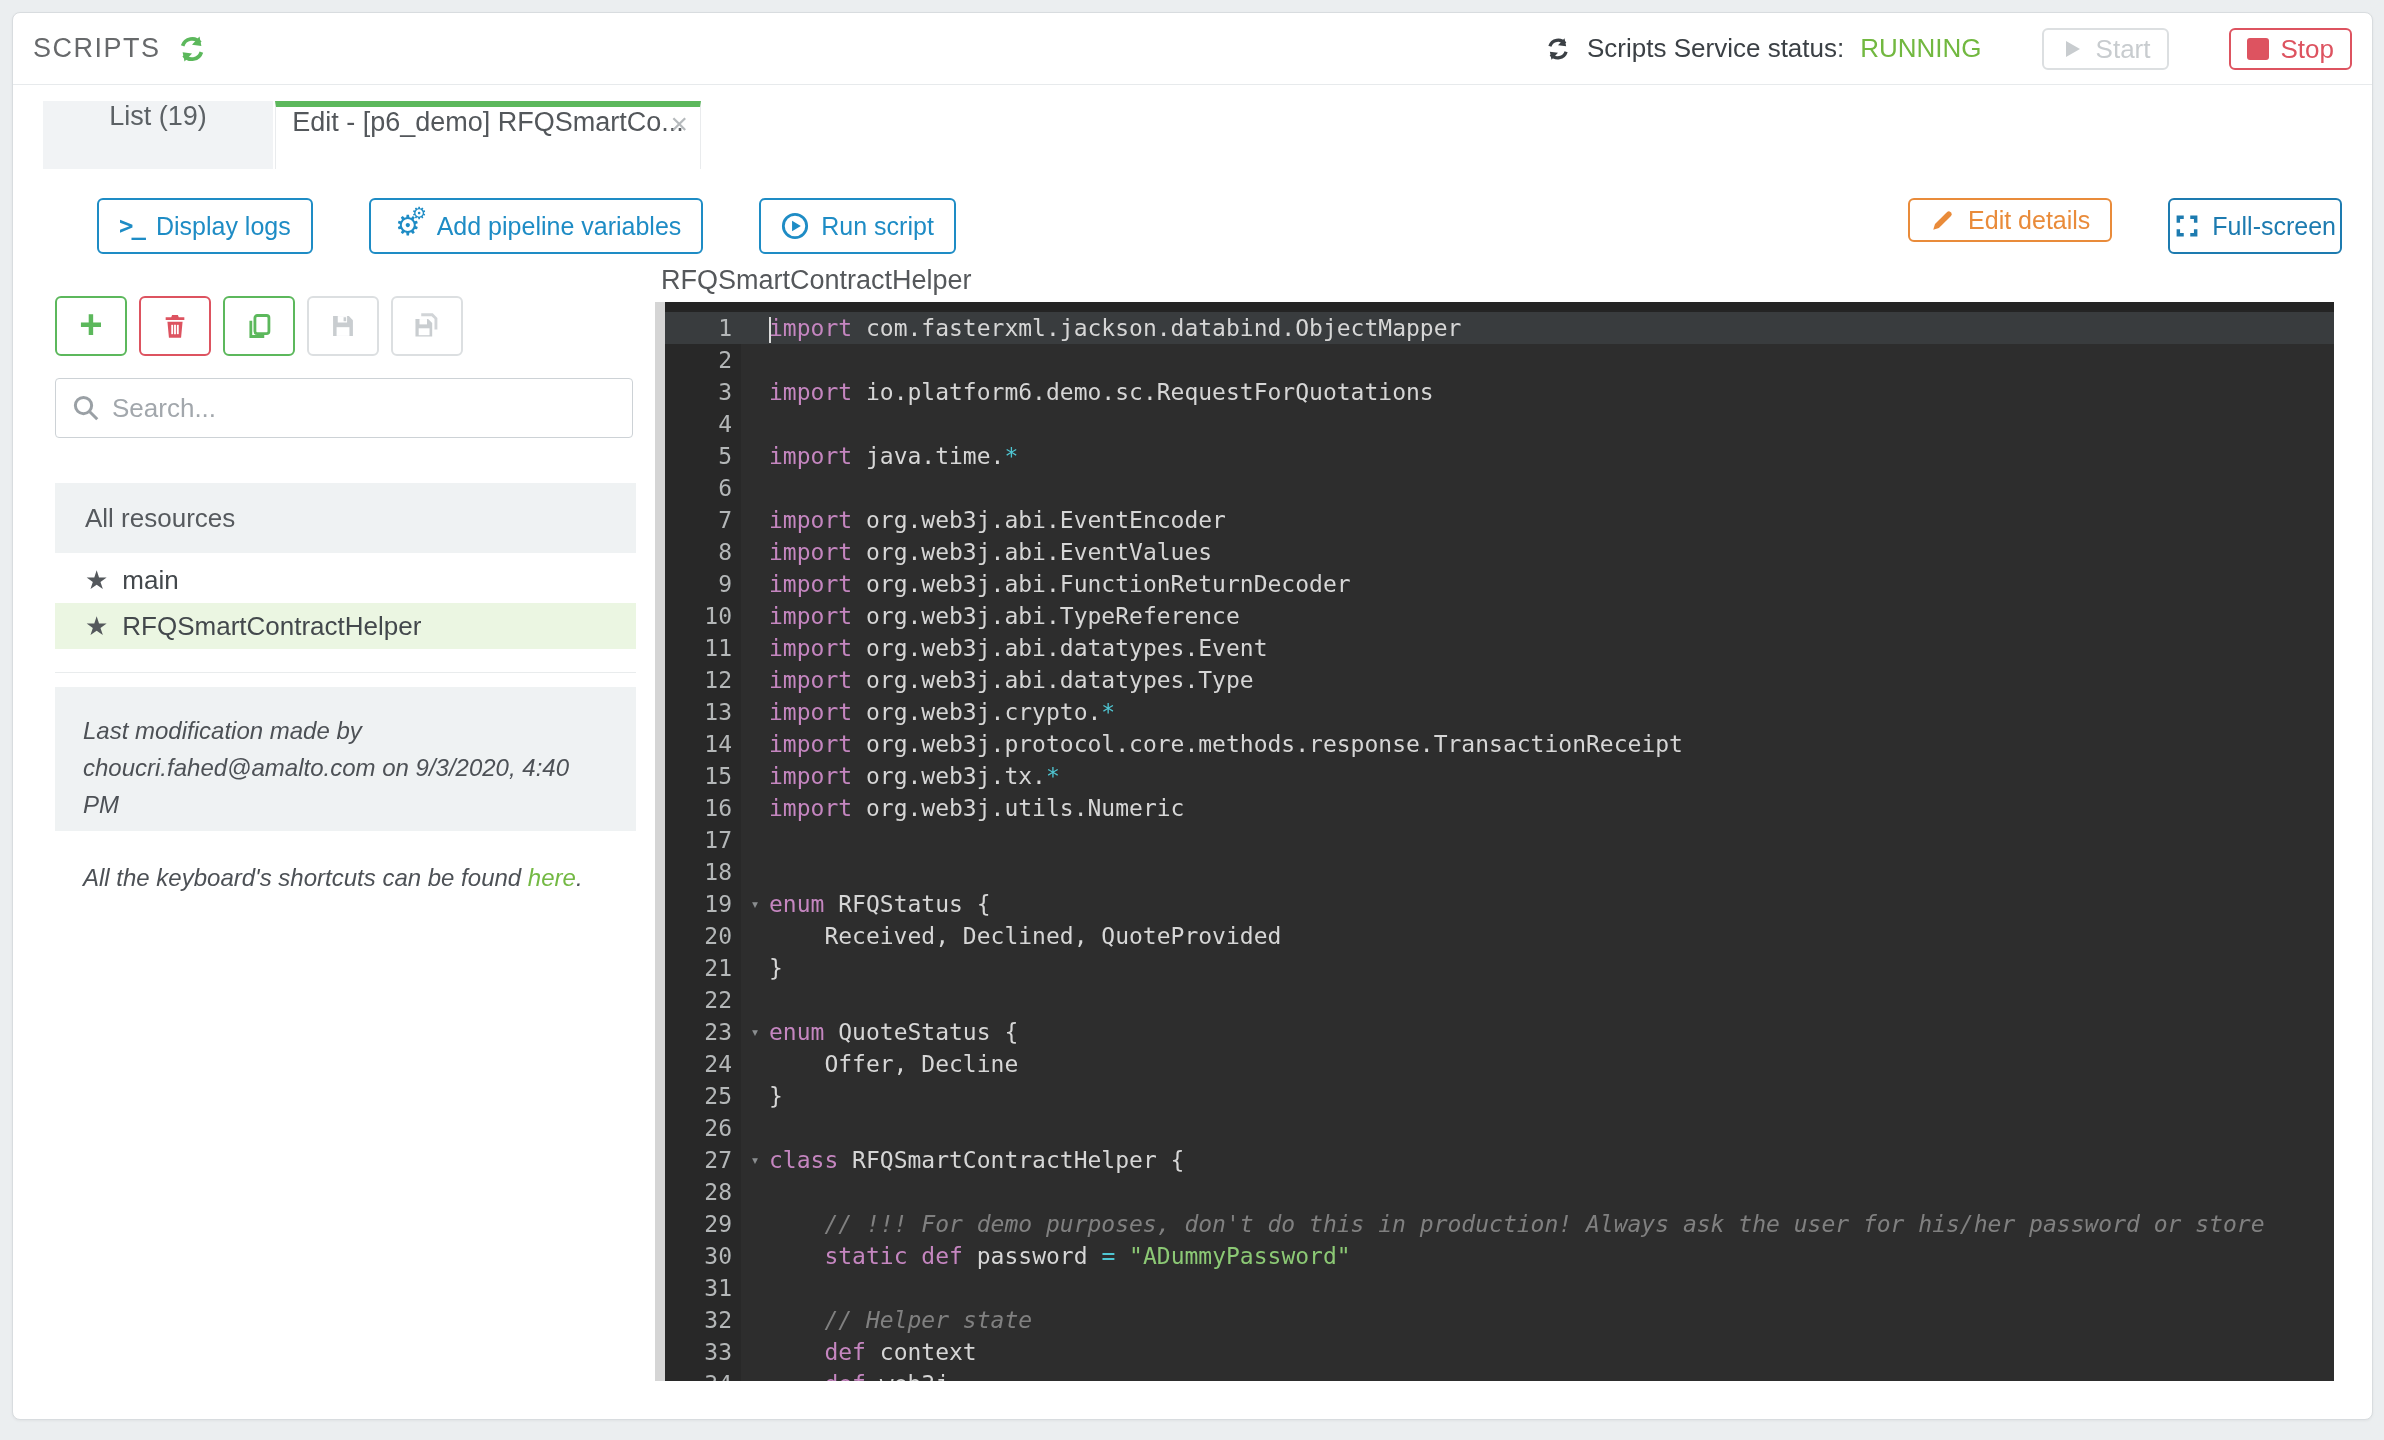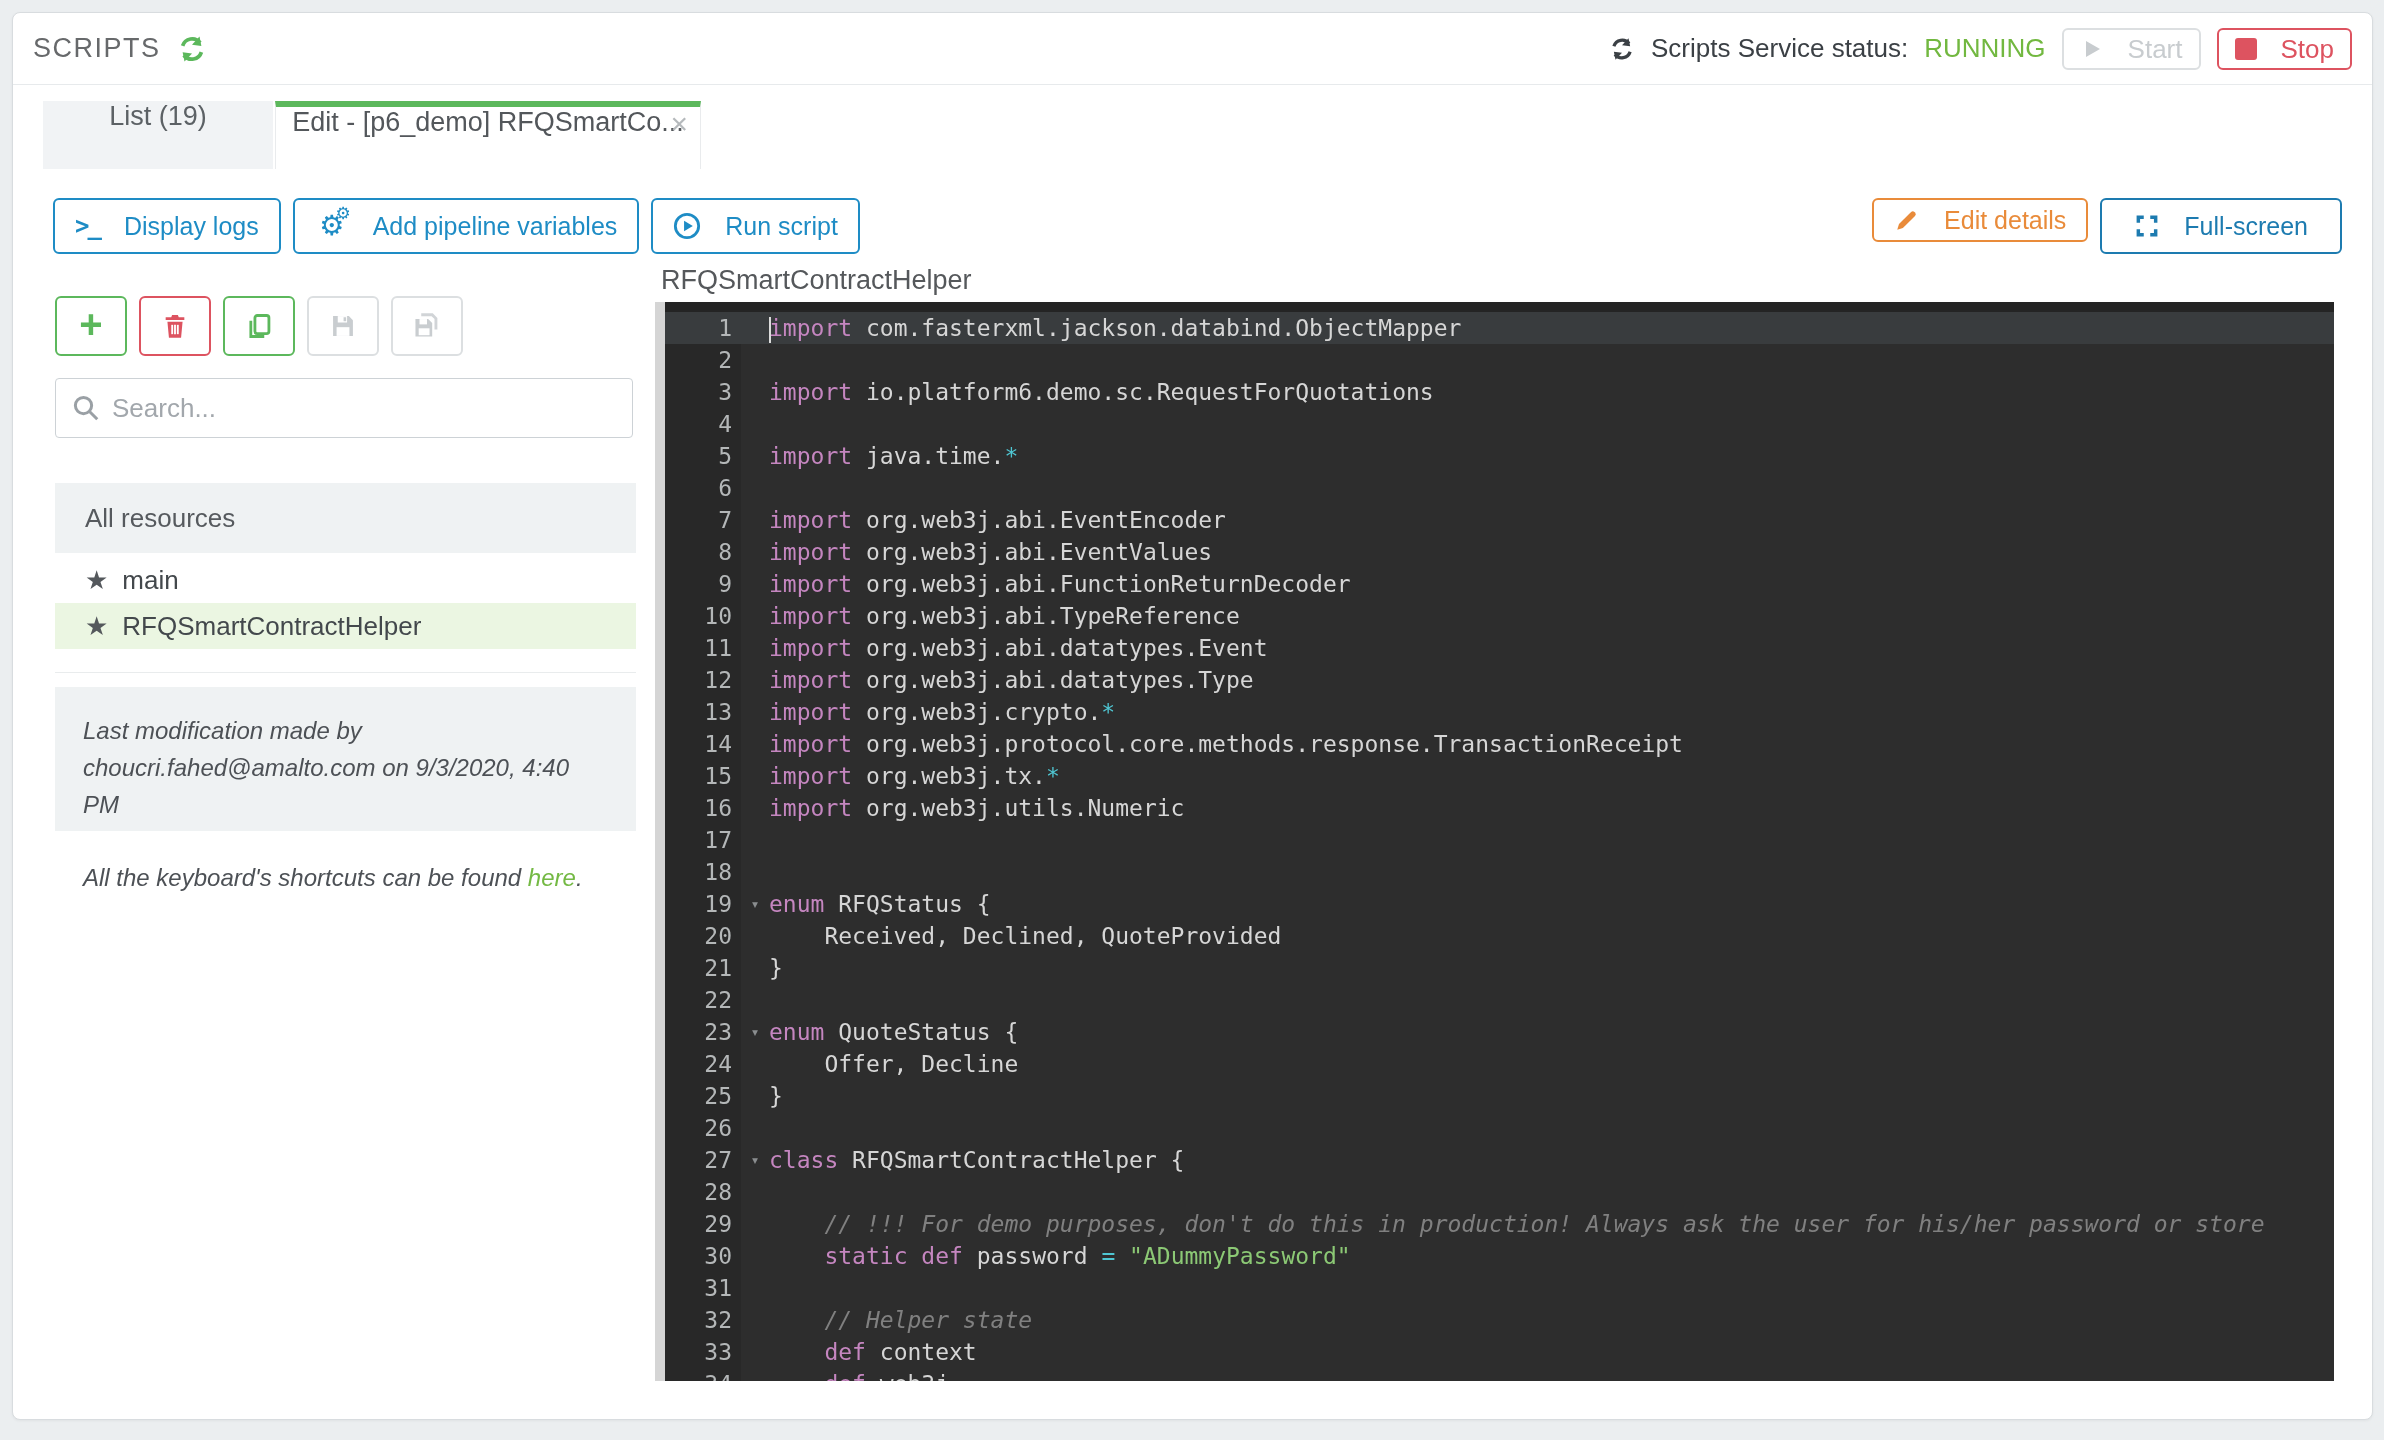--- a/index.html
+++ b/index.html
@@ -23,23 +23,23 @@
     padding:0 20px;
   }
   .brand { display:flex; align-items:center; gap:16px;text-align:center; }
   .brand-title { font-size:27px; letter-spacing:1.5px; color:#67696b; }
   .icon { display:inline-flex; align-items:center; justify-content:center; }
   .icon svg { display:block; }
   .service { display:flex; align-items:center; gap:16px; }
   .service-label { font-size:26px; color:#3b4045; }
   .service-status { font-size:26px; color:var(--c-running_green,#72b840); }
   .btn {
-    display:inline-flex; align-items:center; gap:24px;
+    display:inline-flex; align-items:center; gap:12px;
     background:#fff; border-radius:6px; cursor:pointer;
-    font-size:25px; line-height:1;
+    font-size:25px; line-height:1;margin-left:44px;
   }
   .btn-start {
     height:42px; padding:0 16px; border:2px solid #dcdfe1; color:#c8cccf; font-size:26px;
   }
   .btn-stop {
     height:42px; padding:0 16px; border:2px solid var(--c-danger_red,#dd5360);
     color:var(--c-danger_red,#dd5360); font-size:26px;
   }
   .stopsq { width:22px; height:22px; background:var(--c-danger_red,#dd5360); border-radius:3px; }
   
@@ -59,21 +59,21 @@
     position:absolute; right:12px; top:2px; font-size:30px; color:#b5b9bc;
     line-height:1; cursor:pointer;
   }
   
   .toolbar {
     position:absolute; top:184px; left:40px; right:30px; height:58px;
     display:flex; align-items:center; justify-content:space-between;
   }
   .toolgroup { display:flex; gap:12px; }
   .btn-blue  { height:56px; padding:0 20px; border:2px solid var(--c-action_blue,#1e8cc5); color:var(--c-action_blue,#1e8cc5); }
-  .btn-blue2 { height:56px; padding:0 32px; border:2px solid var(--c-fullscreen_blue,#1d7bb0); color:var(--c-fullscreen_blue,#1d7bb0); }
+  .btn-blue2 { height:56px; padding:0 4px; border:2px solid var(--c-fullscreen_blue,#1d7bb0); color:var(--c-fullscreen_blue,#1d7bb0); }
   .btn-orange{ height:44px; padding:0 20px; border:2px solid var(--c-edit_orange,#e98b3a); color:var(--c-edit_orange,#e98b3a); }
   .term { font-family:"DejaVu Sans Mono",monospace; font-weight:700; font-size:24px; letter-spacing:-2px; }
   .gears { position:relative; width:34px; height:30px; font-size:28px; line-height:30px; }
   .gears .g2 { position:absolute; right:-2px; top:-6px; font-size:17px; line-height:17px; }
   
   .sidebar { position:absolute; top:242px; left:42px; width:590px; }
   .iconbar { position:absolute; top:41px; left:0; display:flex; gap:12px; }
   .ibtn {
     width:72px; height:60px; border-radius:6px; border:2px solid;
     display:flex; align-items:center; justify-content:center; background:#fff; cursor:pointer;

